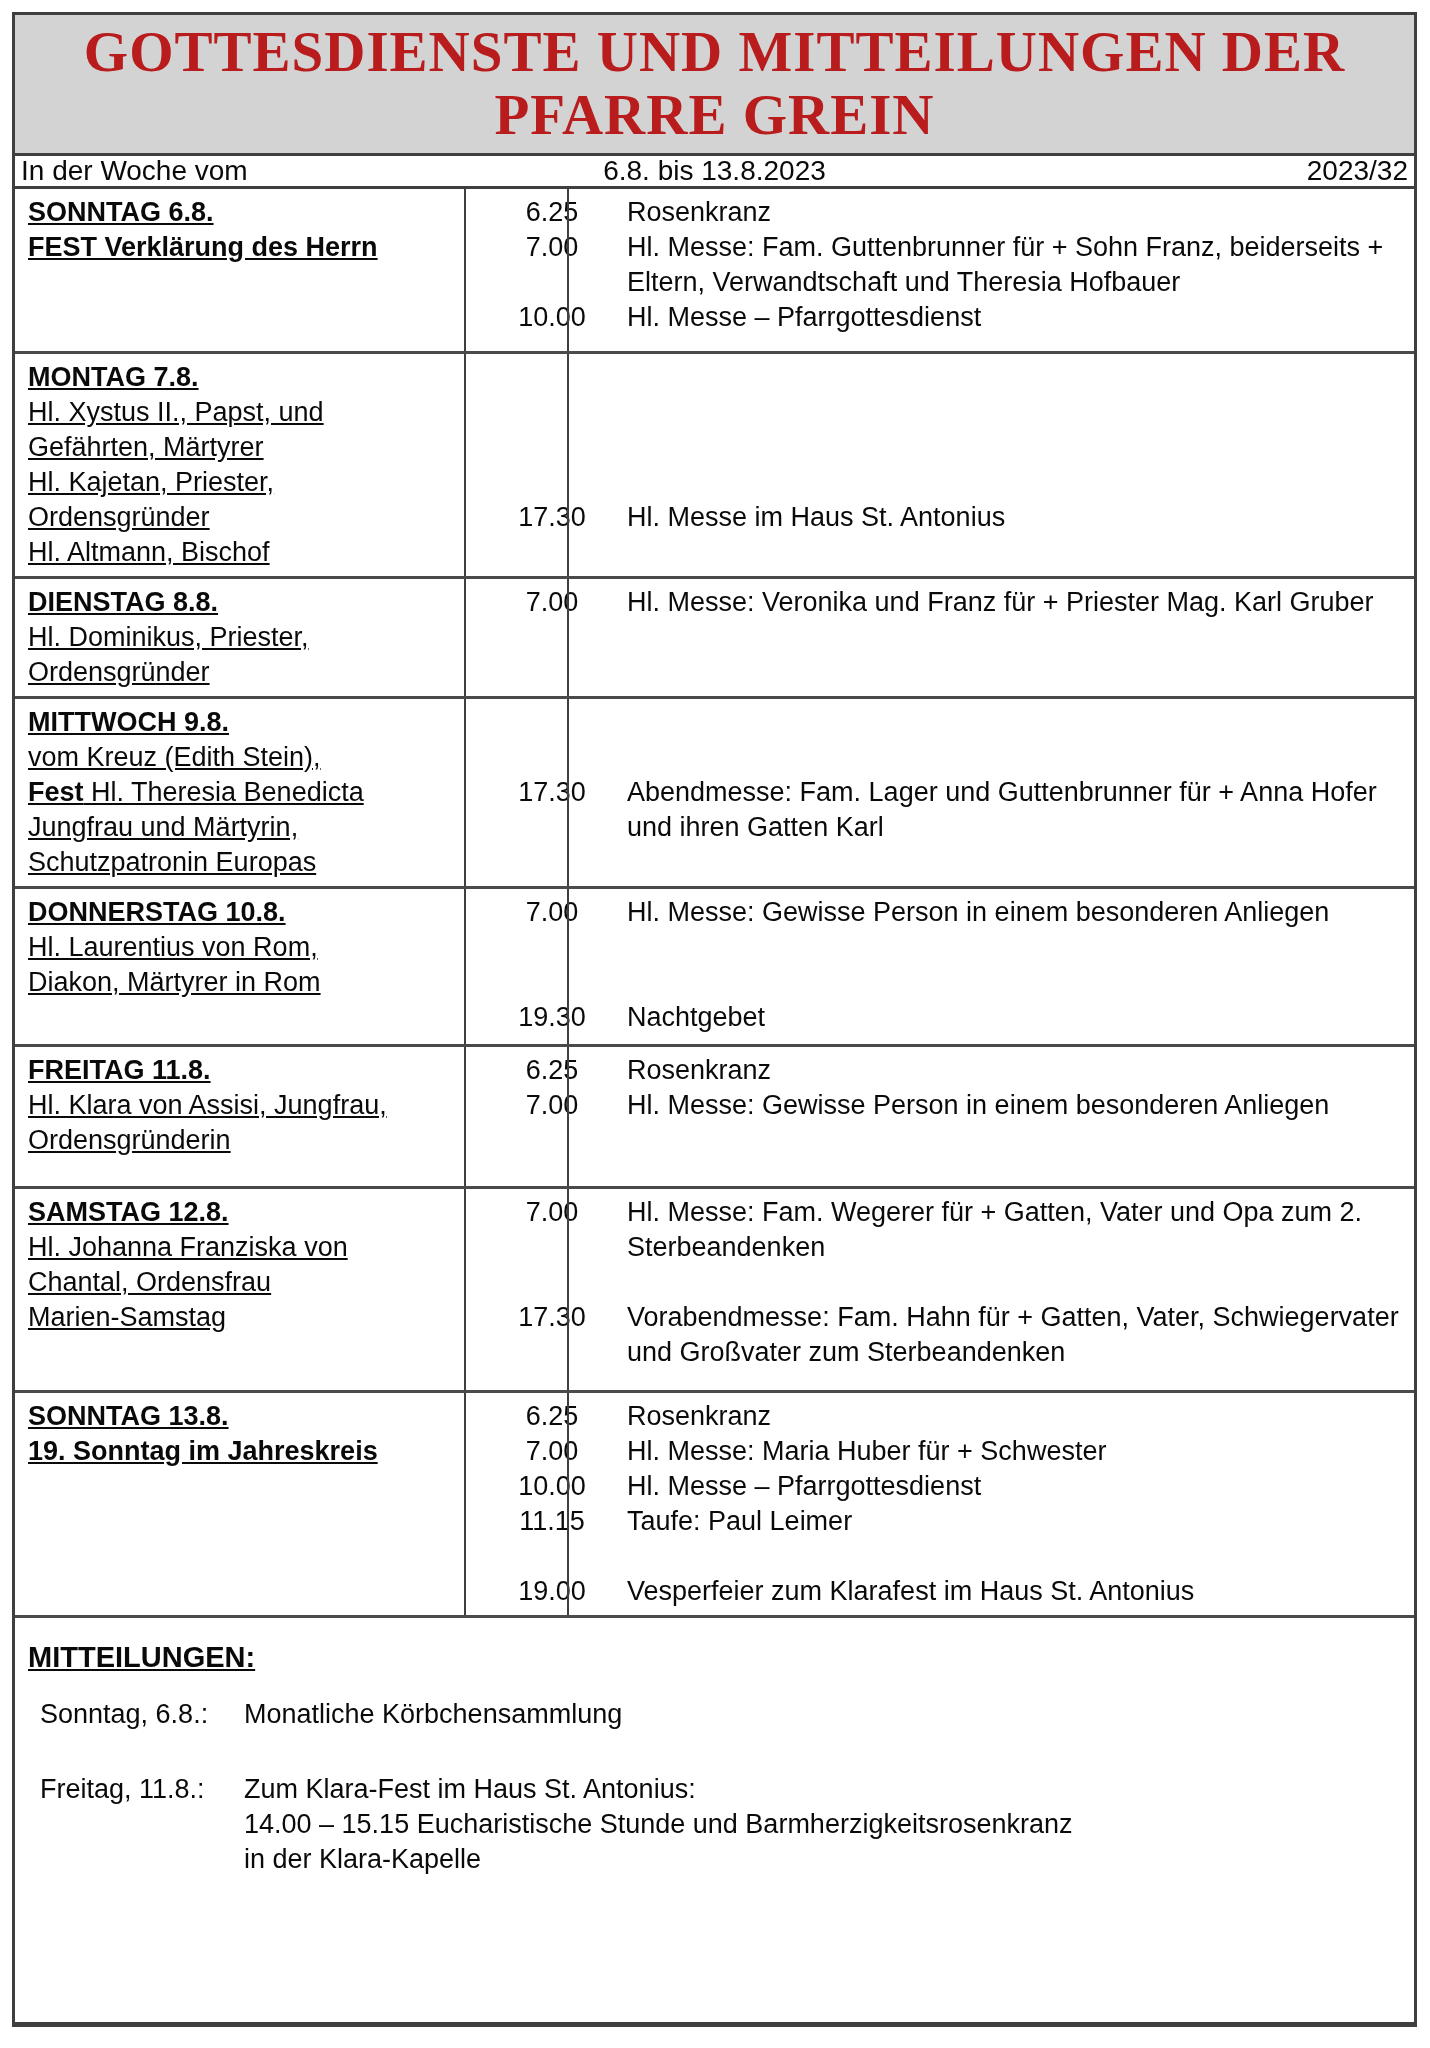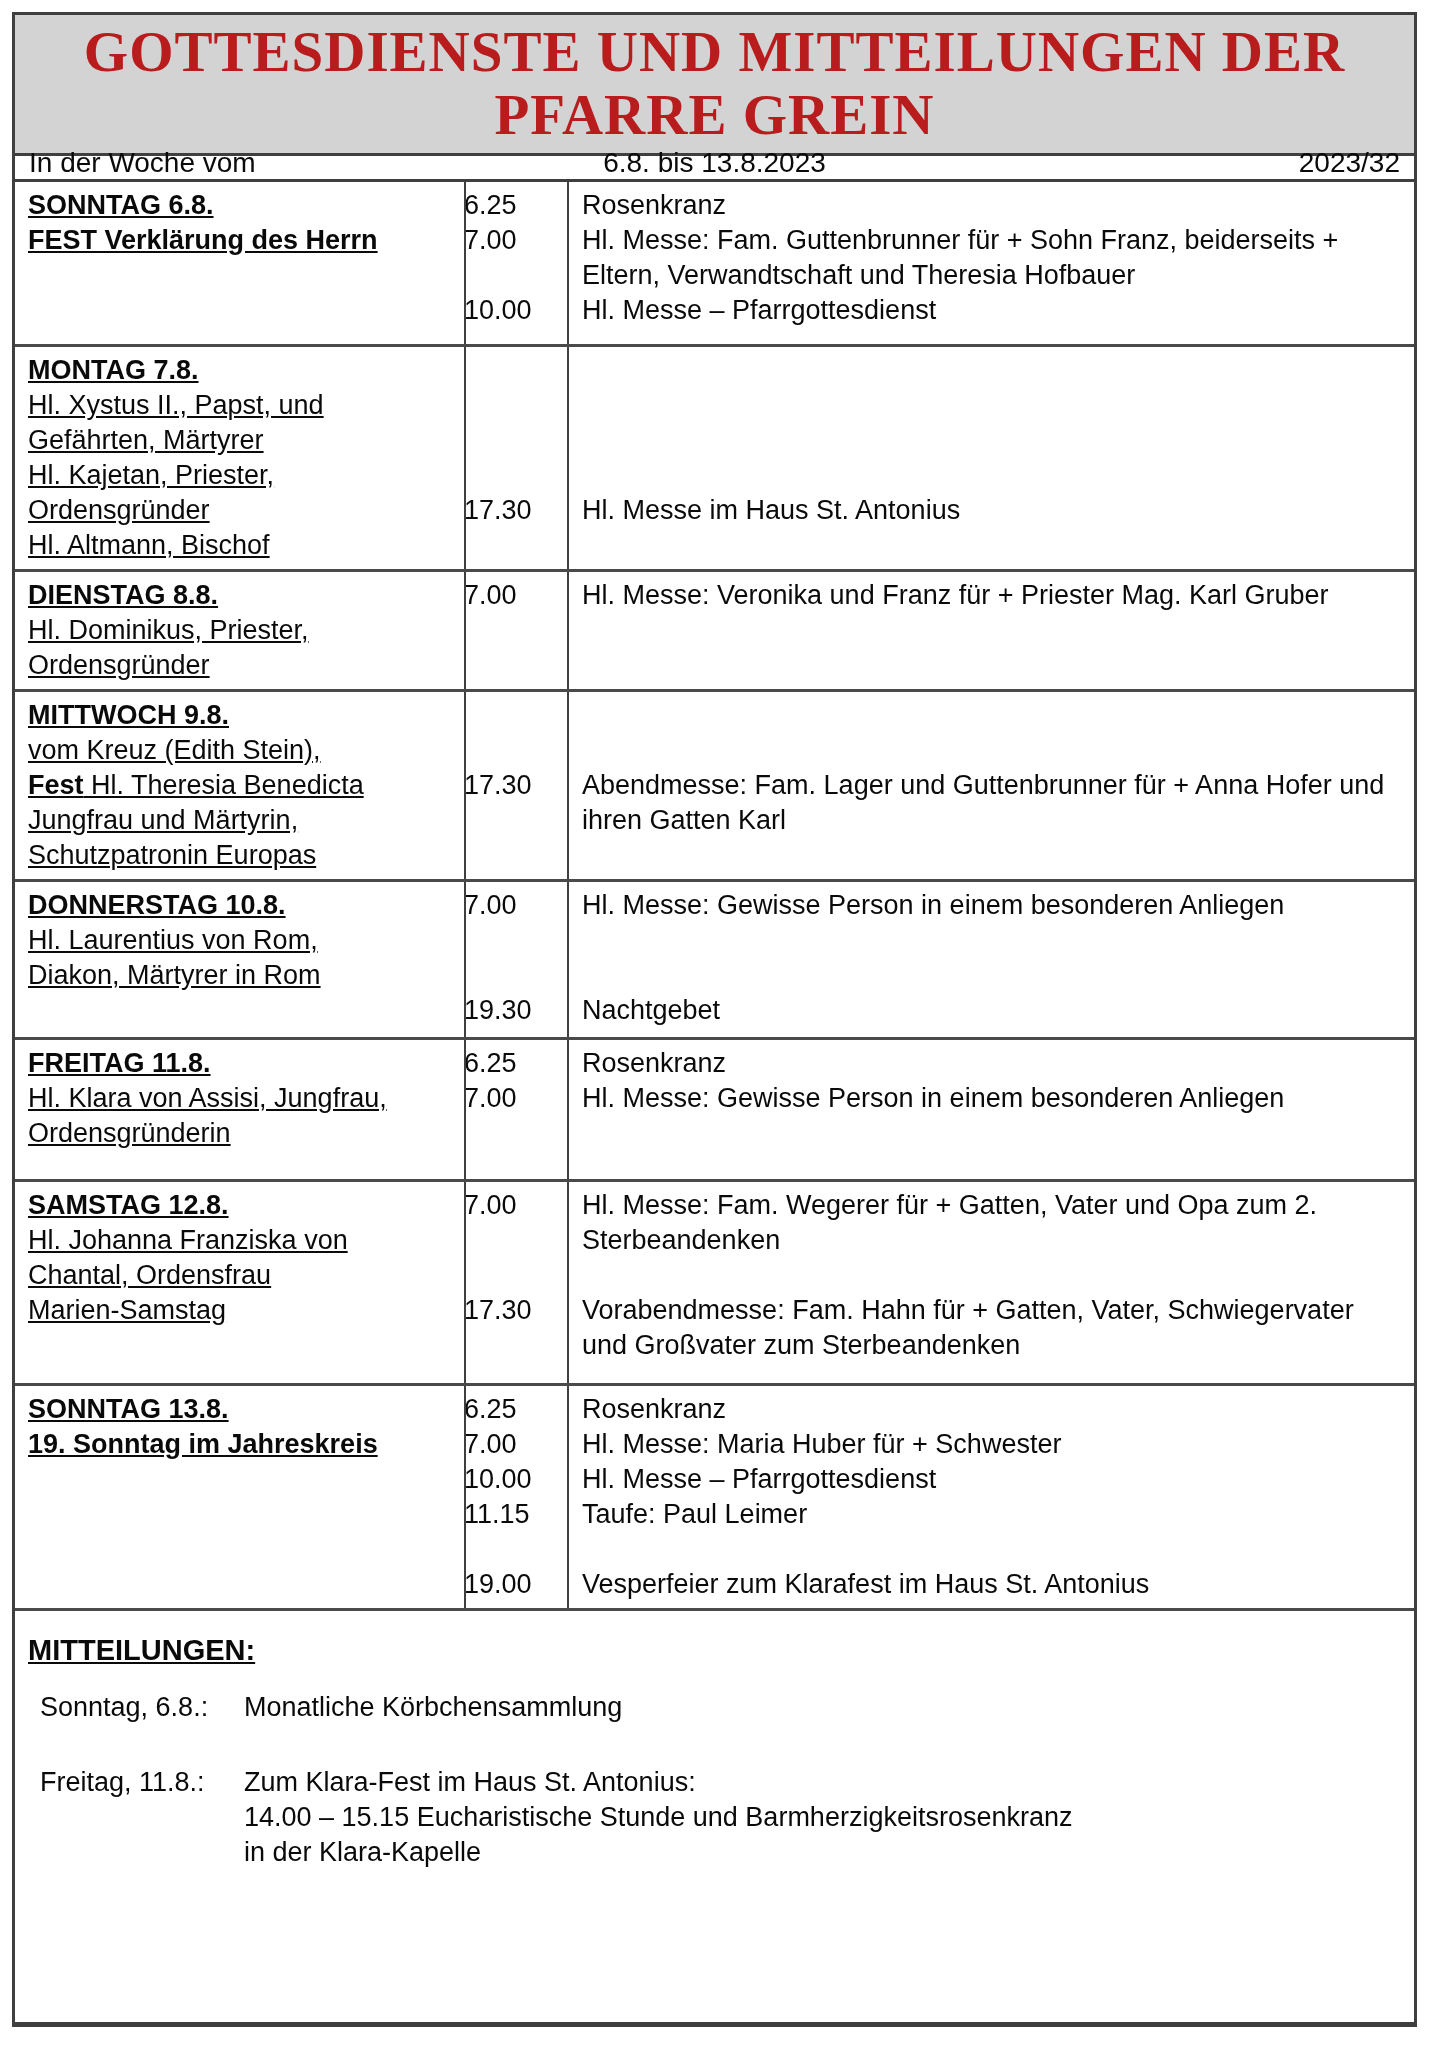--- a/index.html
+++ b/index.html
@@ -36,25 +36,25 @@
     font-size:57px;
     line-height:63px;
     letter-spacing:1px;
     padding-top:5px;
     box-sizing:content-box;
     color:#b91c1c;
   }
   
   .week-row{
     display:flex;
-    align-items:flex-end;
-    height:26px;
+    align-items:center;
+    height:33px;
     border-bottom:3px solid var(--border);
     font-size:28px;
-    padding:0 14px;
+    padding:0 6px;
     box-sizing:border-box;
   }
   .week-row .wl{flex:1;text-align:left;}
   .week-row .wc{flex:1.3;text-align:center;}
   .week-row .wr{flex:1;text-align:right;}
   
   .srow{
     position:relative;
     display:flex;
     border-bottom:3px solid #4a4a4a;
@@ -77,23 +77,24 @@
   .day-line.b{font-weight:bold;}
   .day-line .b{font-weight:bold;}
   .entries-cell{
     flex:1;
     padding-top:6px;
     padding-bottom:6px;
   }
   .entry{display:flex;align-items:flex-start;min-height:35px;}
   .entry .time{
     width:103px;min-width:103px;
-    text-align:left;
+    text-align:center;
     padding-right:17px;
     box-sizing:border-box;
+    margin-left:45px;
   }
   .entry .desc{
     flex:1;
     padding-left:15px;
     padding-right:12px;
   }
   
   .mitt{
     padding:22px 16px 0 13px;
     font-size:27px;

